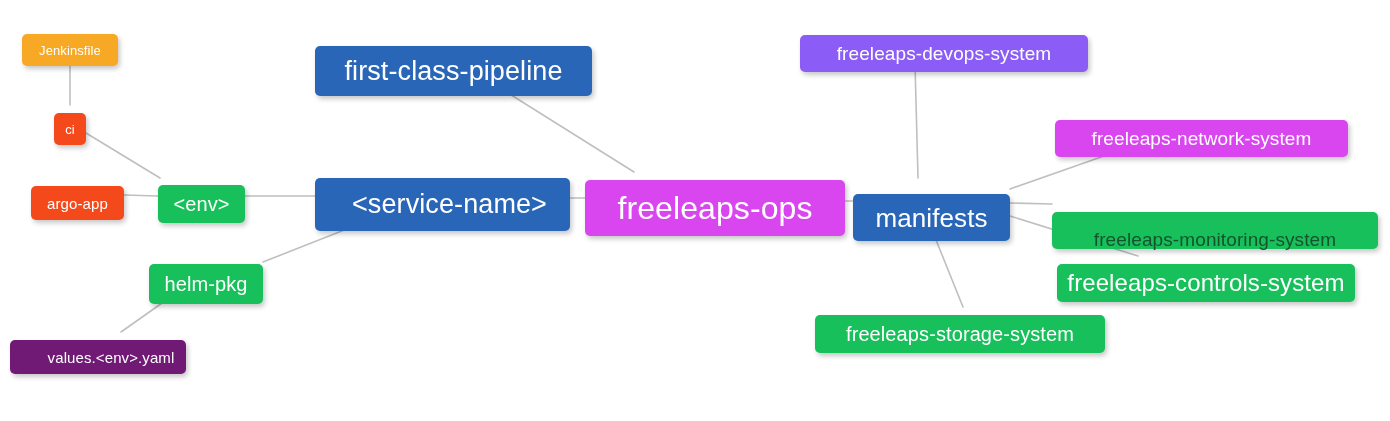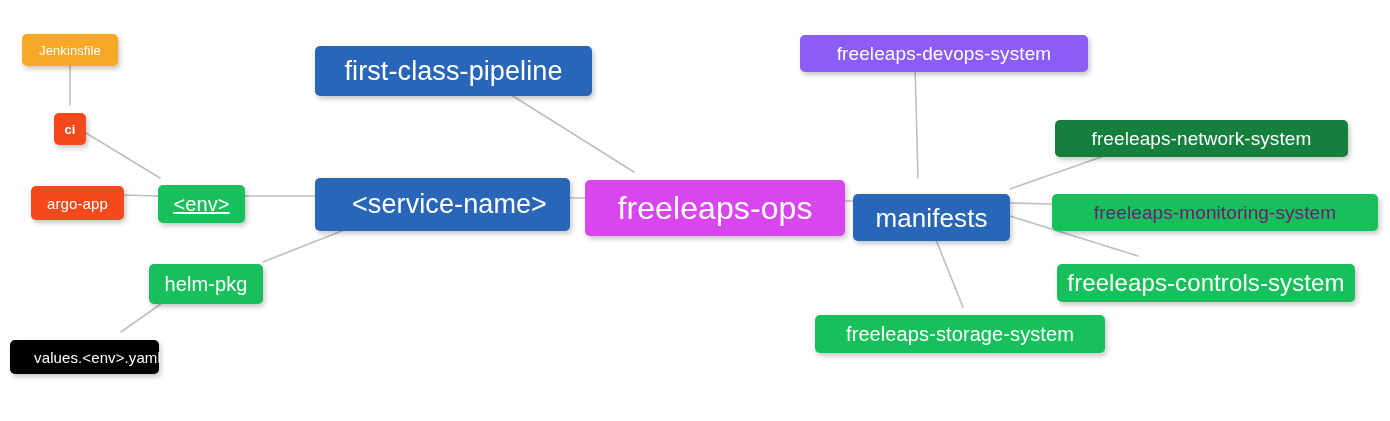--- a/index.html
+++ b/index.html
@@ -65,54 +65,54 @@
       <line x1="918" y1="178" x2="915" y2="64" stroke="#bfbfbf" stroke-width="1.6" stroke-linecap="round"></line>
       <line x1="1010" y1="189" x2="1124" y2="149" stroke="#bfbfbf" stroke-width="1.6" stroke-linecap="round"></line>
       <line x1="1010" y1="203" x2="1052" y2="204" stroke="#bfbfbf" stroke-width="1.6" stroke-linecap="round"></line>
       <line x1="1010" y1="216" x2="1138" y2="256" stroke="#bfbfbf" stroke-width="1.6" stroke-linecap="round"></line>
       <line x1="930" y1="225" x2="963" y2="307" stroke="#bfbfbf" stroke-width="1.6" stroke-linecap="round"></line>
     </svg>
   <div id="node-layer">
       <div class="node" style="left: 22px; top: 26px; width: 96px; height: 32px; background: rgb(247, 168, 36); font-size: 13px; color: rgb(255, 255, 255);">
         <span class="node-label">Jenkinsfile</span>
       </div>
-      <div class="node" style="left: 54px; top: 105px; width: 32px; height: 32px; background: rgb(244, 73, 27); font-size: 13px; color: rgb(255, 255, 255); font-weight: bold;">
+      <div class="node" style="left: 54px; top: 105px; width: 32px; height: 32px; background: rgb(244, 73, 27); font-size: 13px; color: rgb(255, 255, 255);">
         <span class="node-label">ci</span>
       </div>
       <div class="node" style="left: 31px; top: 178px; width: 93px; height: 34px; background: rgb(244, 73, 27); font-size: 15px; color: rgb(255, 255, 255); align-items: center;">
         <span class="node-label">argo-app</span>
       </div>
-      <div class="node" style="left: 158px; top: 177px; width: 87px; height: 38px; background: rgb(23, 192, 90); font-size: 20px; color: rgb(255, 255, 255); text-decoration: underline;">
+      <div class="node" style="left: 158px; top: 177px; width: 87px; height: 38px; background: rgb(23, 192, 90); font-size: 20px; color: rgb(255, 255, 255);">
         <span class="node-label">&lt;env&gt;</span>
       </div>
       <div class="node" style="left: 149px; top: 256px; width: 114px; height: 40px; background: rgb(23, 192, 90); font-size: 20px; color: rgb(255, 255, 255); justify-content: center;">
         <span class="node-label">helm-pkg</span>
       </div>
-      <div class="node" style="left: 10px; top: 332px; width: 149px; height: 34px; background: #000000; font-size: 15px; color: rgb(255, 255, 255); padding-left: 36px;">
+      <div class="node" style="left: 10px; top: 332px; width: 176px; height: 34px; background: #701a75; font-size: 15px; color: rgb(255, 255, 255); padding-left: 36px;">
         <span class="node-label">values.&lt;env&gt;.yaml</span>
       </div>
       <div class="node" style="left: 315px; top: 38px; width: 277px; height: 50px; background: rgb(42, 102, 183); font-size: 27px; color: rgb(255, 255, 255);">
         <span class="node-label">first-class-pipeline</span>
       </div>
       <div class="node" style="left: 315px; top: 170px; width: 255px; height: 53px; background: rgb(42, 102, 183); font-size: 27px; color: rgb(255, 255, 255); padding-left: 24px;">
         <span class="node-label">&lt;service-name&gt;</span>
       </div>
       <div class="node" style="left: 585px; top: 172px; width: 260px; height: 56px; background: #d946ef; font-size: 32px; color: rgb(255, 255, 255);">
         <span class="node-label">freeleaps-ops</span>
       </div>
       <div class="node" style="left: 853px; top: 186px; width: 157px; height: 47px; background: rgb(42, 102, 183); font-size: 26px; color: rgb(255, 255, 255);">
         <span class="node-label">manifests</span>
       </div>
       <div class="node" style="left: 800px; top: 27px; width: 288px; height: 37px; background: #8b5cf6; font-size: 19px; color: rgb(255, 255, 255);">
         <span class="node-label">freeleaps-devops-system</span>
       </div>
-      <div class="node" style="left: 1055px; top: 112px; width: 293px; height: 37px; background: #15803d; font-size: 19px; color: rgb(255, 255, 255);">
+      <div class="node" style="left: 1055px; top: 112px; width: 293px; height: 37px; background: #d946ef; font-size: 19px; color: rgb(255, 255, 255);">
         <span class="node-label">freeleaps-network-system</span>
       </div>
-      <div class="node" style="left: 1052px; top: 186px; width: 326px; height: 37px; background: rgb(23, 192, 90); font-size: 19px; color: #701a75;">
+      <div class="node" style="left: 1052px; top: 204px; width: 326px; height: 37px; background: rgb(23, 192, 90); font-size: 19px; color: #14532d; align-items: flex-end;">
         <span class="node-label">freeleaps-monitoring-system</span>
       </div>
       <div class="node" style="left: 1057px; top: 256px; width: 298px; height: 38px; background: rgb(23, 192, 90); font-size: 24px; color: rgb(255, 255, 255);">
         <span class="node-label">freeleaps-controls-system</span>
       </div>
       <div class="node" style="left: 815px; top: 307px; width: 290px; height: 38px; background: rgb(23, 192, 90); font-size: 20px; color: rgb(255, 255, 255);">
         <span class="node-label">freeleaps-storage-system</span>
       </div>
     </div>
 </div>

